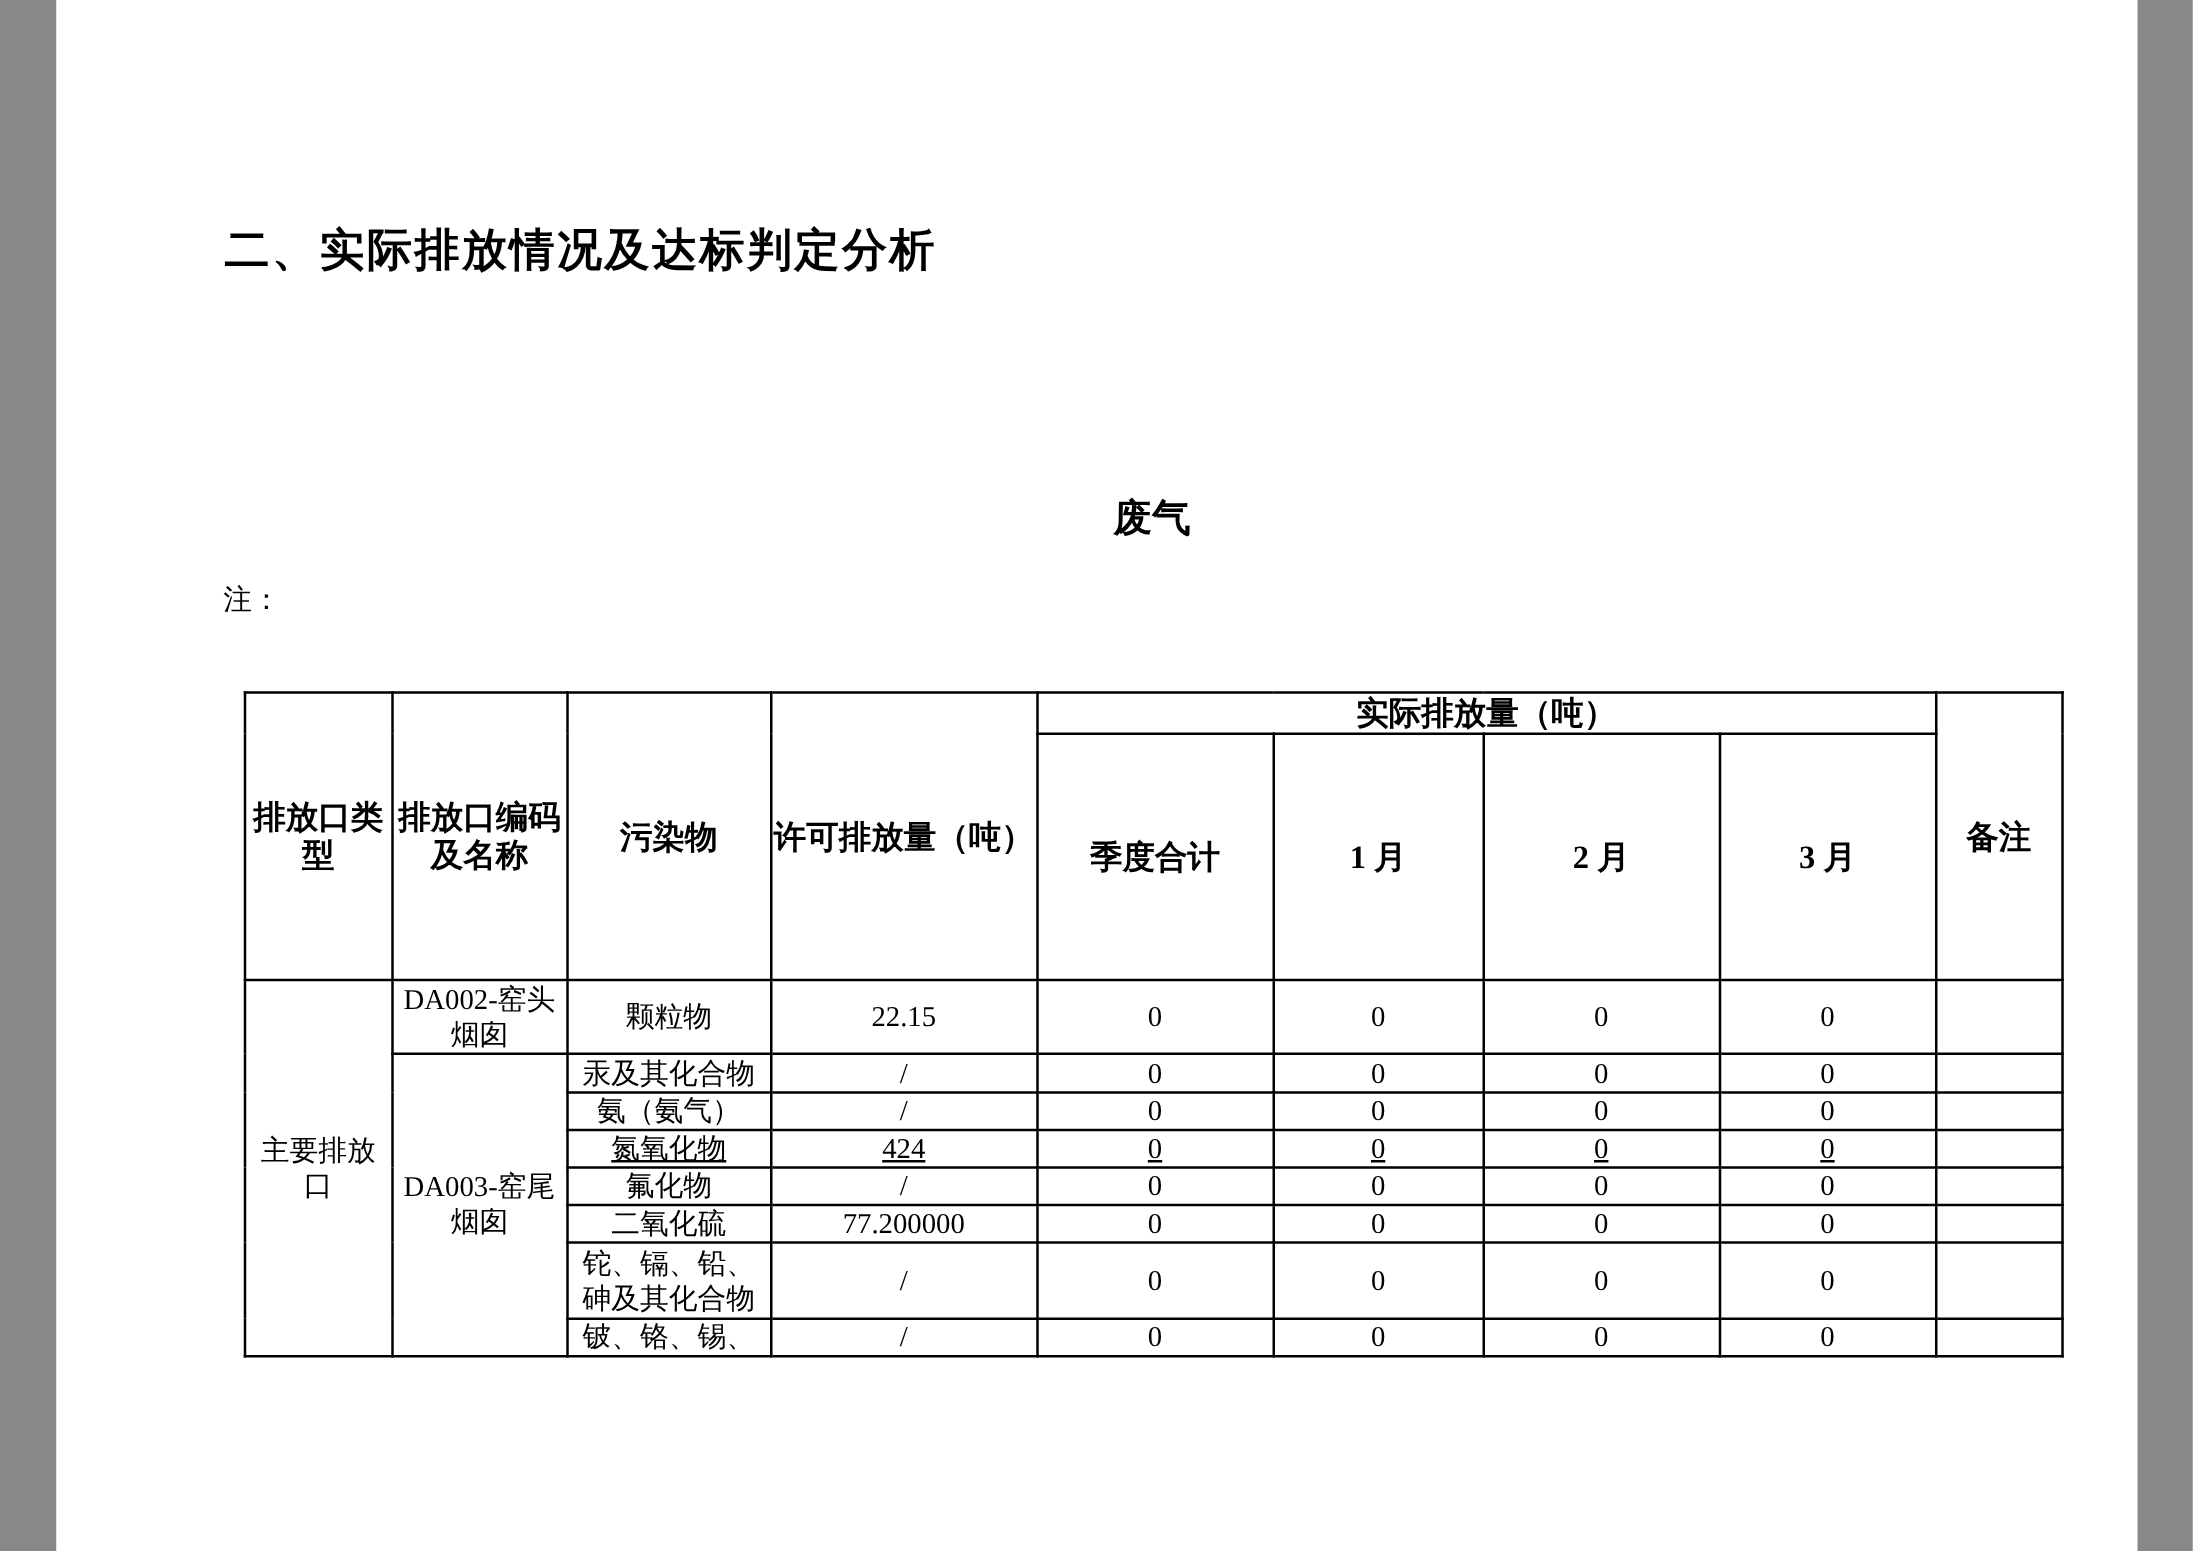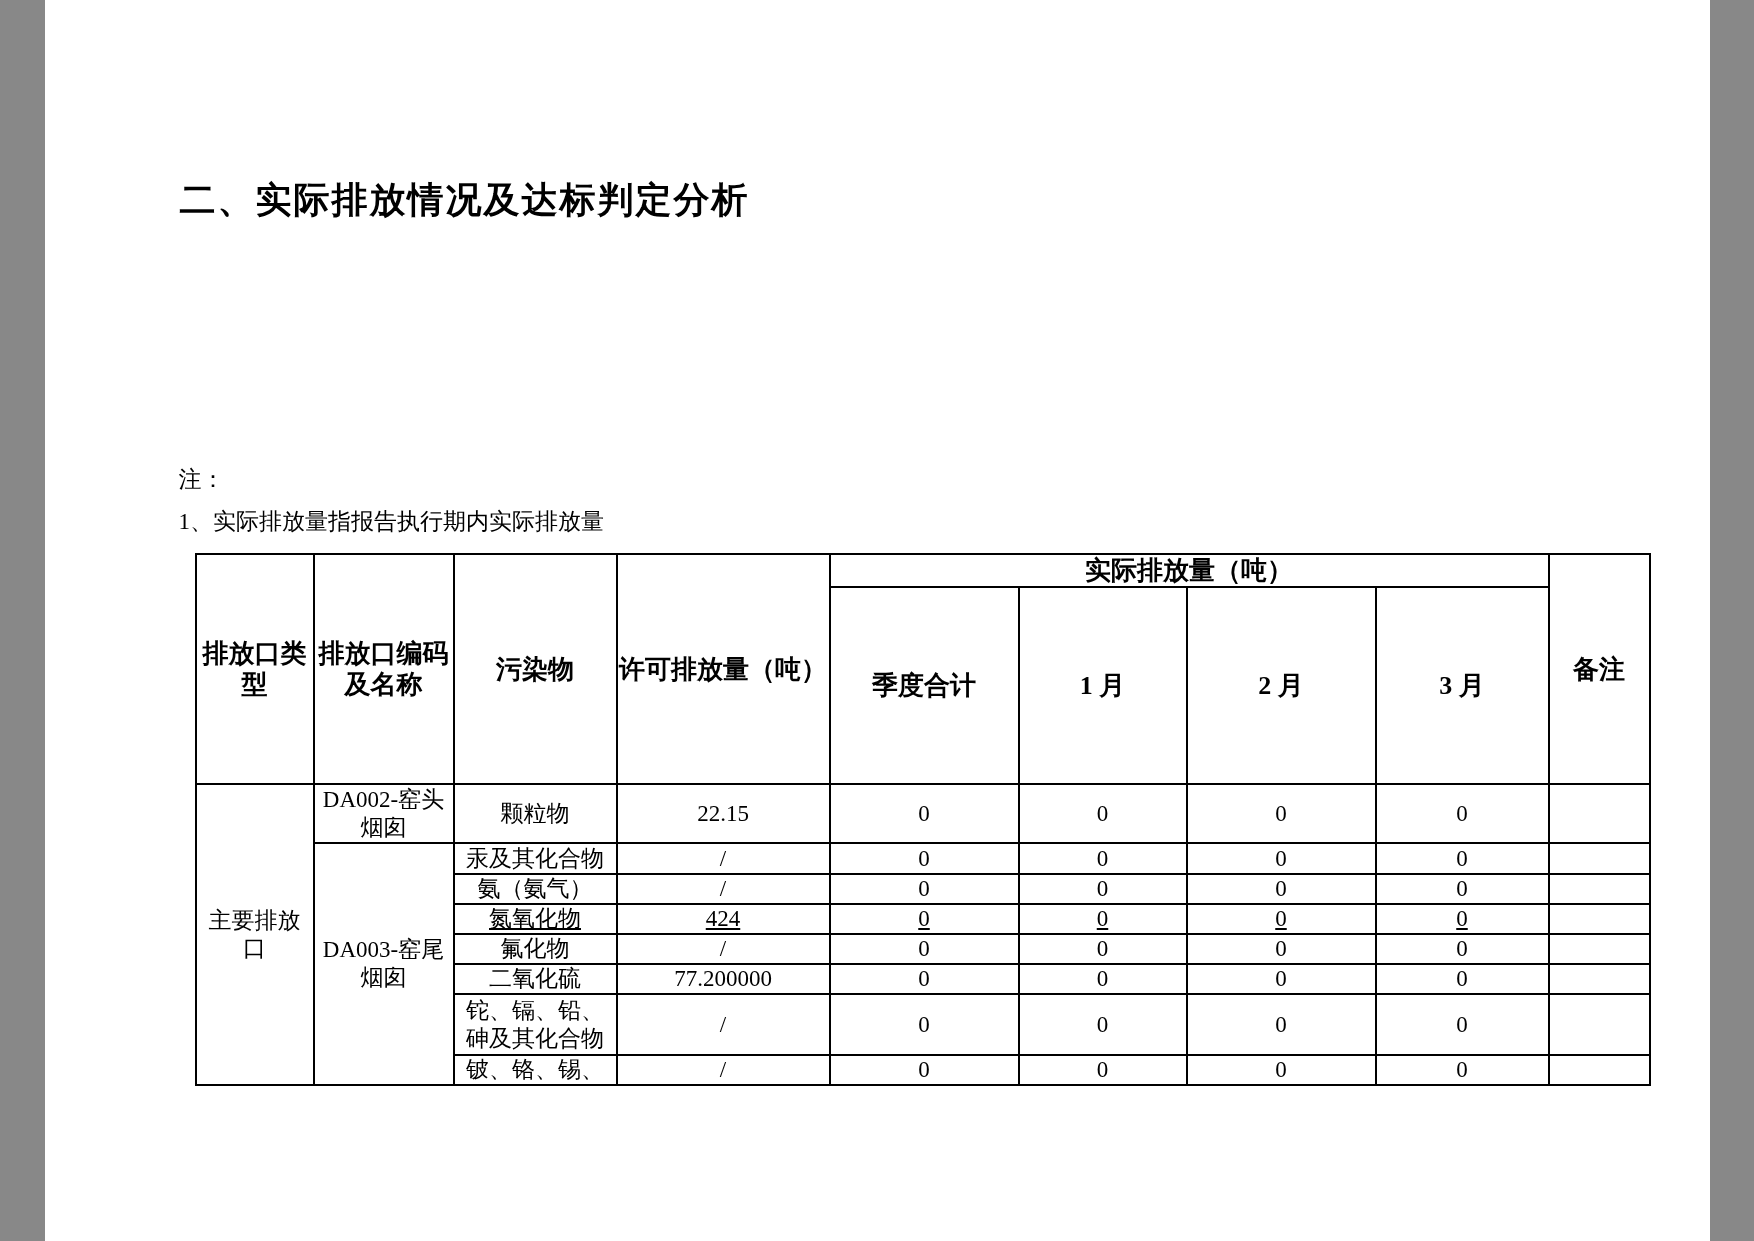--- a/index.html
+++ b/index.html
@@ -62,22 +62,22 @@
   td.outlet-type { padding:0 12px;border-radius:11px; }
   td.pollutant   { padding:0 8px; }
 </style>
 </head>
 <body>
 
 <div class="page">
 
   <h1 class="h1">二、实际排放情况及达标判定分析</h1>
 
+  <div class="table-title">废气</div>
   <div class="note-label">注：</div>
-  <div class="note-item">1、实际排放量指报告执行期内实际排放量</div>
 
   <table class="emissions">
     <colgroup>
       <col style="width:118px">
         <col style="width:140px">
         <col style="width:163px">
       <col style="width:213px">
         <col style="width:189px">
         <col style="width:168px">
       <col style="width:189px">

